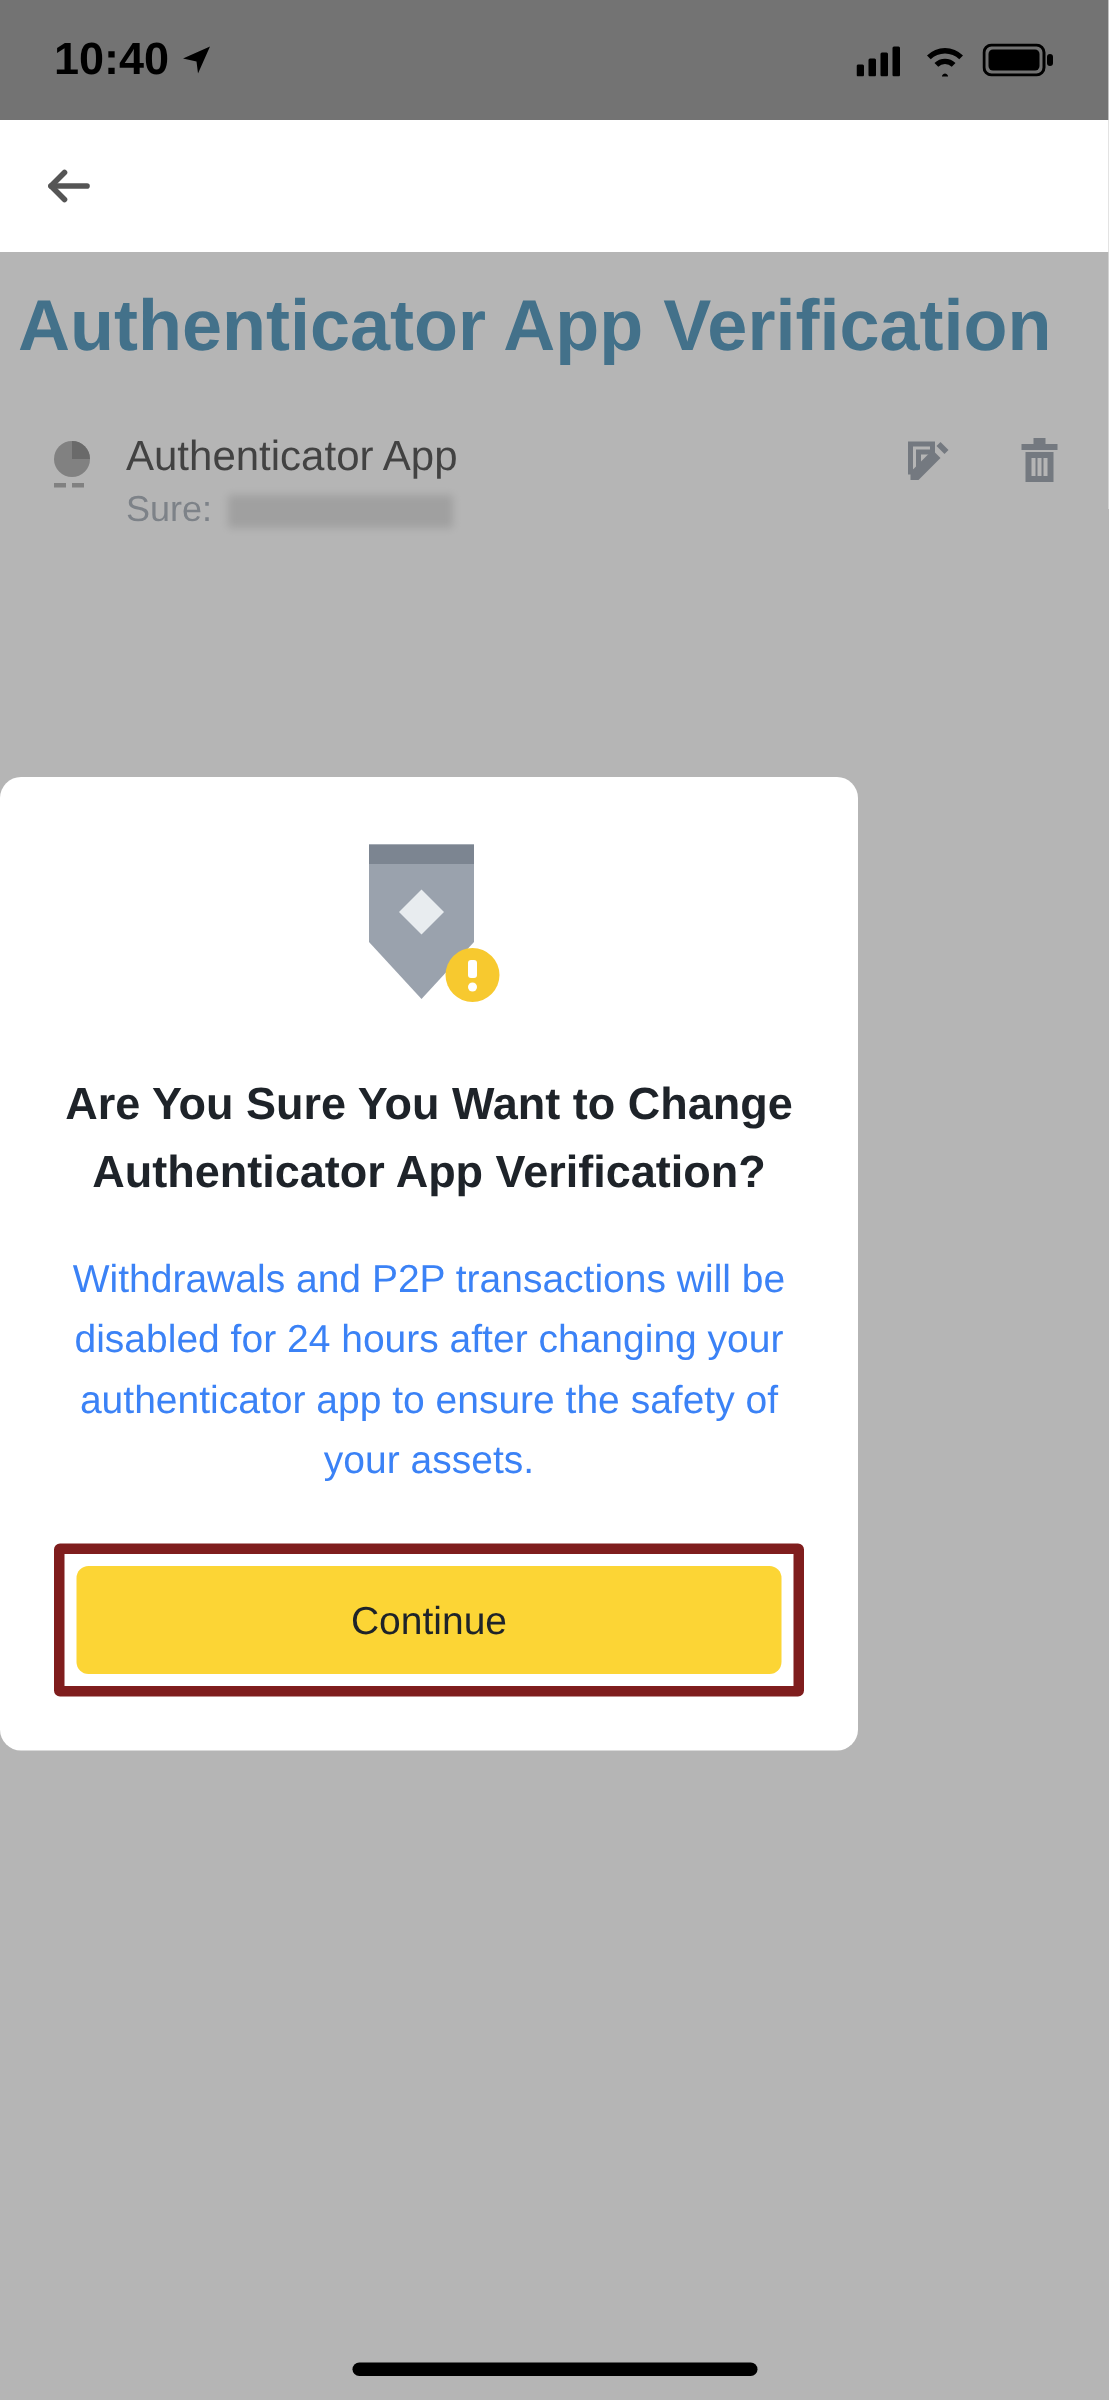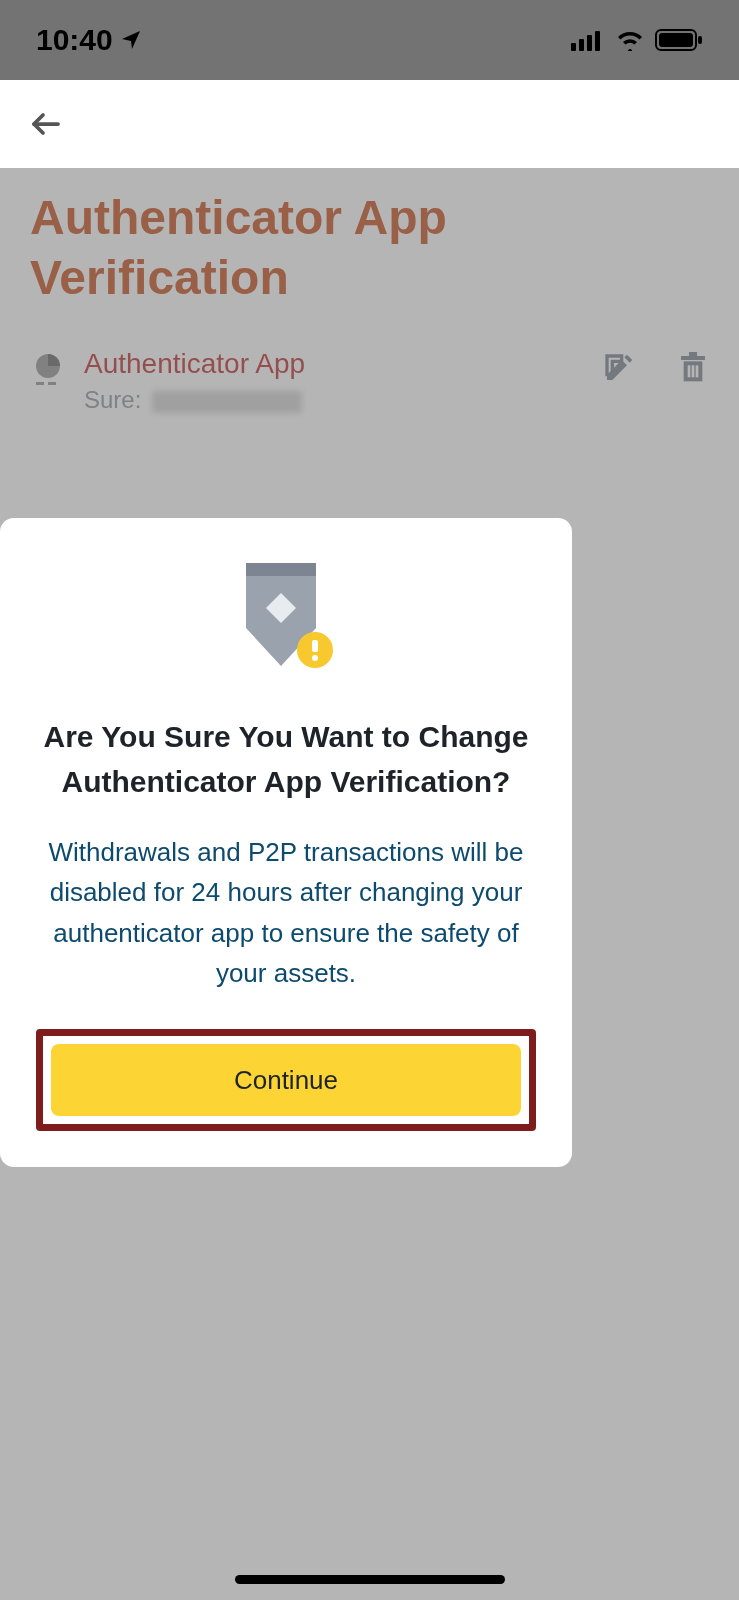--- a/index.html
+++ b/index.html
@@ -44,42 +44,42 @@
       color: #555;
     }
     .main-area {
       background: #fff;
       min-height: calc(100% - 168px);
       position: relative;
     }
     .page-title {
       font-size: 48px;
       font-weight: 700;
-      color: #c2410c;
-      padding: 20px 30px 40px 30px;
+      color: #0369a1;
+      padding: 20px 30px 40px 12px;
       line-height: 1.25;
     }
     .auth-row {
       display: flex;
       align-items: flex-start;
       padding: 0 30px;
       gap: 18px;
     }
     .auth-icon {
       width: 36px;
       height: 36px;
       margin-top: 4px;
       flex-shrink: 0;
     }
     .auth-labels {
       flex: 1;
     }
     .auth-title {
       font-size: 28px;
-      color: #b91c1c;
+      color: #000000;
       font-weight: 400;
     }
     .auth-added {
       font-size: 24px;
       color: #848e9c;
       margin-top: 6px;
     }
     .added-blur {
       display: inline-block;
       width: 150px;
@@ -125,21 +125,21 @@
     }
     .dialog-title {
       font-size: 30px;
       font-weight: 600;
       color: #1e2329;
       line-height: 1.5;
       margin-bottom: 28px;
     }
     .dialog-body {
       font-size: 26px;
-      color: #0c4a6e;
+      color: #3b82f6;
       line-height: 1.55;
       margin-bottom: 36px;
     }
     .dialog-buttons {
       display: flex;
       gap: 18px;
     }
     .btn {
       flex: 1;
       height: 72px;

